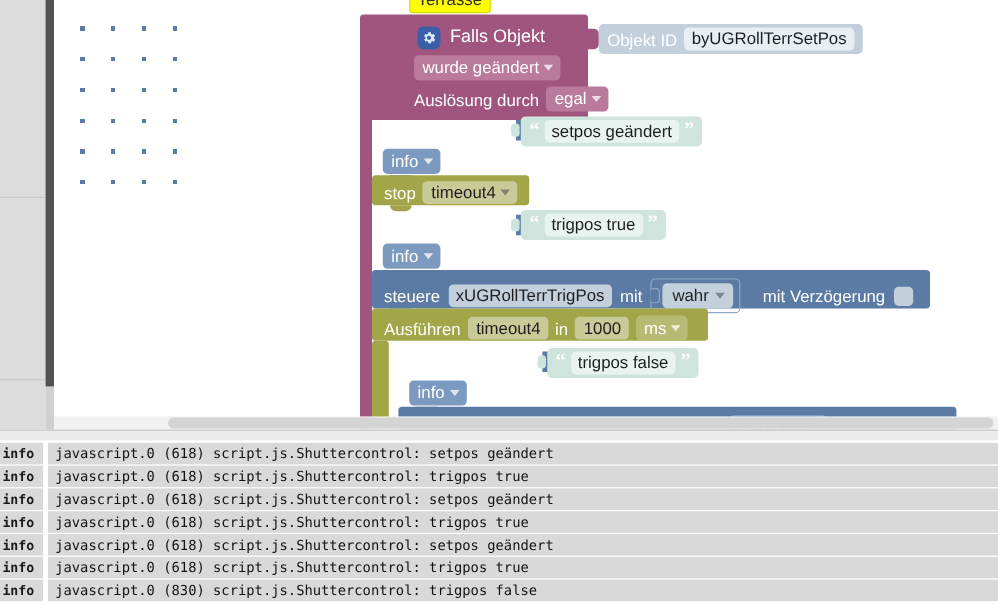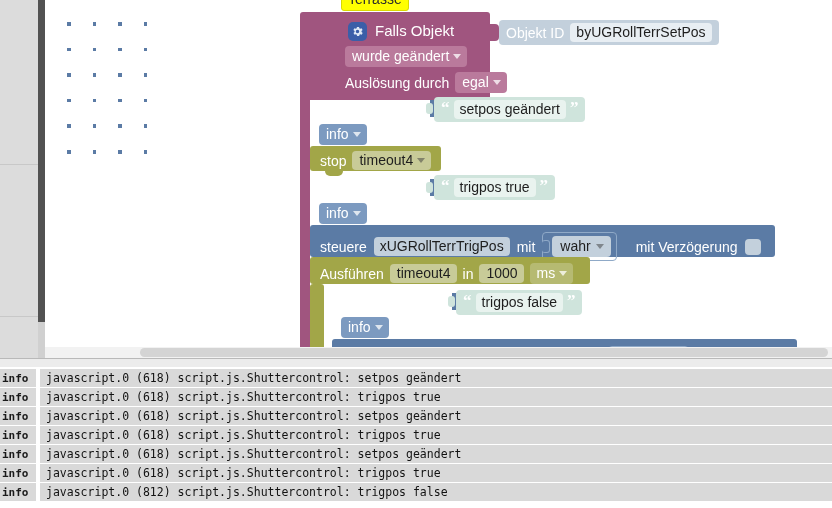--- a/index.html
+++ b/index.html
@@ -526,17 +526,17 @@
       <div class="log-msg">javascript.0 (618) script.js.Shuttercontrol: setpos geändert</div>
     </div>
     <div class="log-row" style="top:105px;">
       <div class="log-sev">info</div>
       <div class="log-gap"></div>
       <div class="log-msg">javascript.0 (618) script.js.Shuttercontrol: trigpos true</div>
     </div>
     <div class="log-row" style="top:124px;">
       <div class="log-sev">info</div>
       <div class="log-gap"></div>
-      <div class="log-msg">javascript.0 (812) script.js.Shuttercontrol: trigpos false</div>
+      <div class="log-msg">javascript.0 (830) script.js.Shuttercontrol: trigpos false</div>
     </div>
   </div>
 
 </div>
 
 </body></html>

